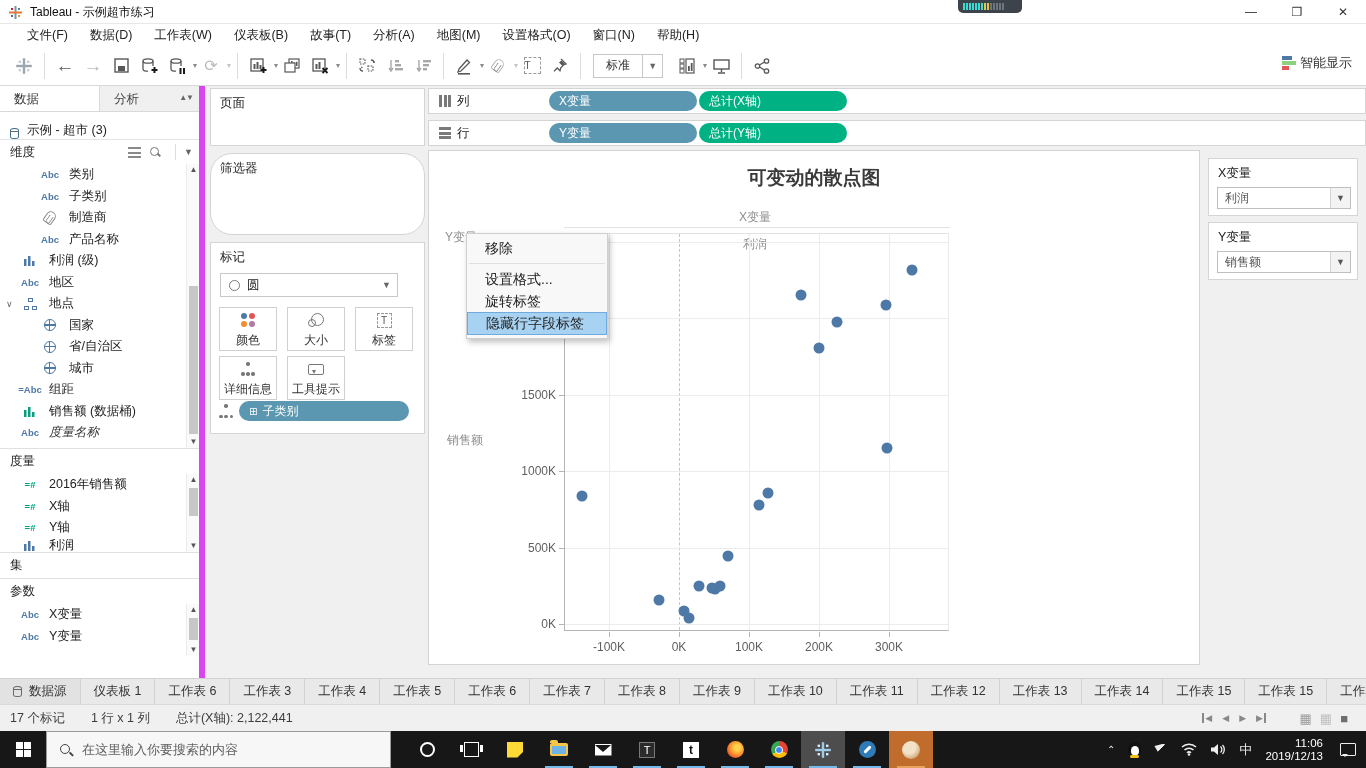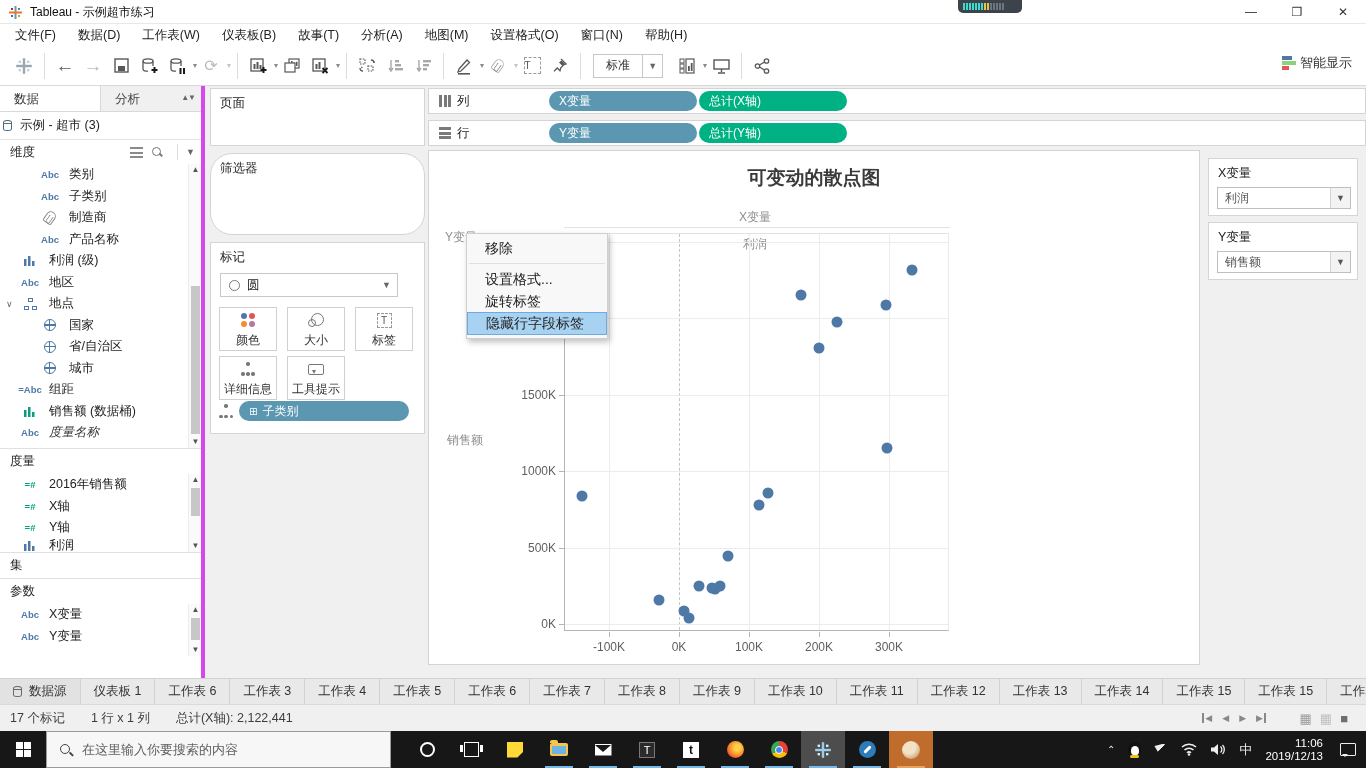--- a/index.html
+++ b/index.html
@@ -6,44 +6,44 @@
   html,body { width:1366px; height:768px; overflow:hidden; background:#f0f0f0;
     font-family:"Liberation Sans","DejaVu Sans",sans-serif; font-size:12px; color:#333; }
   .abs { position:absolute; }
   
   #titlebar { position:absolute; left:0; top:0; width:1366px; height:24px; background:#ffffff; border-bottom:1px solid #e8e8e8; }
   #titlebar .ttext { position:absolute; left:30px; top:4px; font-size:12px; color:#111; }
   .winbtn { position:absolute; top:0; width:46px; height:24px; text-align:center; line-height:24px; color:#333; font-size:12px; }
   #rec-widget { position:absolute; left:958px; top:0; width:64px; height:13px; background:#3c434b; border-radius:0 0 5px 5px; display:flex; align-items:center; padding:0 5px; gap:1px; }
   #rec-widget i { width:2px; height:7px; display:inline-block; }
   
-  #menubar { position:absolute; left:0; top:24px; width:1366px; height:22px; background:#ffffff; display:flex; align-items:center; padding-left:4px; }
+  #menubar { position:absolute; left:0; top:24px; width:1366px; height:22px; background:#ffffff; display:flex; align-items:center; padding-left:16px; }
   .menu-item { padding:2px 11px; color:#222; font-size:12.5px; cursor:default; }
   
   #toolbar { position:absolute; left:0; top:46px; width:1366px; height:40px; background:#ffffff; border-bottom:1px solid #d9d9d9; display:flex; align-items:center; }
   .tb { display:flex; align-items:center; justify-content:center; height:30px; min-width:28px; color:#585858; font-size:17px; }
   .tb.dis { color:#b9b9b9; }
   .tb-sep { width:1px; height:26px; background:#dcdcdc; margin:0 6px; }
   .caret { font-size:8px; color:#8a8a8a; margin-left:2px; }
   .fitbox { display:flex; align-items:center; border:1px solid #c8c8c8; height:24px; margin-left:6px; }
   .fitbox .fitlabel { padding:0 12px; font-size:12px; color:#333; }
   .fitbox .fitcaret { border-left:1px solid #c8c8c8; width:20px; text-align:center; font-size:9px; color:#666; height:100%; line-height:22px; }
   #showme { position:absolute; right:14px; top:54px; display:flex; align-items:center; gap:4px; font-size:13px; color:#333; }
   .showme-ic { width:14px; height:14px; display:inline-block; background:
      linear-gradient(#4e79a7 0 0) 0 0/10px 4px no-repeat,
      linear-gradient(#8cd17d 0 0) 0 5px/14px 4px no-repeat,
      linear-gradient(#e15759 0 0) 0 10px/7px 4px no-repeat; }
   svg.ticon { display:block; }
   
-  #leftpane { position:absolute; left:0; top:86px; width:205px; height:592px; background:#ffffff; border-right:4px solid #d946ef; }
+  #leftpane { position:absolute; left:0; top:86px; width:205px; height:592px; background:#ffffff; border-right:6px solid #d946ef; }
   #data-tabs { height:26px; display:flex; border-bottom:1px solid #d9d9d9; position:relative; }
   .dtab { flex:1; text-align:left; padding:5px 0 0 14px; font-size:12.5px; }
   .dtab.inactive { background:#f0f0f0; border-left:1px solid #d9d9d9; color:#444; }
   #pane-updown { position:absolute; right:6px; top:7px; font-size:8px; color:#666; letter-spacing:-1px; }
-  #ds-row { height:28px; display:flex; align-items:center; gap:8px; padding-left:3px; border-bottom:1px solid #e4e4e4; font-size:12.5px; color:#222; }
+  #ds-row { height:28px; display:flex; align-items:flex-end; gap:8px; padding-left:10px; border-bottom:1px solid #e4e4e4; font-size:12.5px; color:#222; }
   .sec-head { display:flex; align-items:center; height:24px; padding:0 6px 0 10px; font-size:12.5px; color:#222; border-top:1px solid #e0e0e0; }
   .sec-head .sp { flex:1; }
   .sec-tools { display:flex; align-items:center; gap:8px; color:#666; }
   .gridic { width:13px; height:11px; background:
      repeating-linear-gradient(#8a8a8a 0 2px, transparent 2px 4.5px); }
   .searchic { width:12px; height:12px; position:relative; }
   .searchic::before { content:""; position:absolute; left:1px; top:1px; width:7px; height:7px; border:1.4px solid #777; border-radius:50%; }
   .searchic::after { content:""; position:absolute; left:8px; top:8px; width:4px; height:1.6px; background:#777; transform:rotate(45deg); }
   .vline { width:1px; height:16px; background:#ddd; margin-left:6px; }
   .fieldlist { position:relative; }

